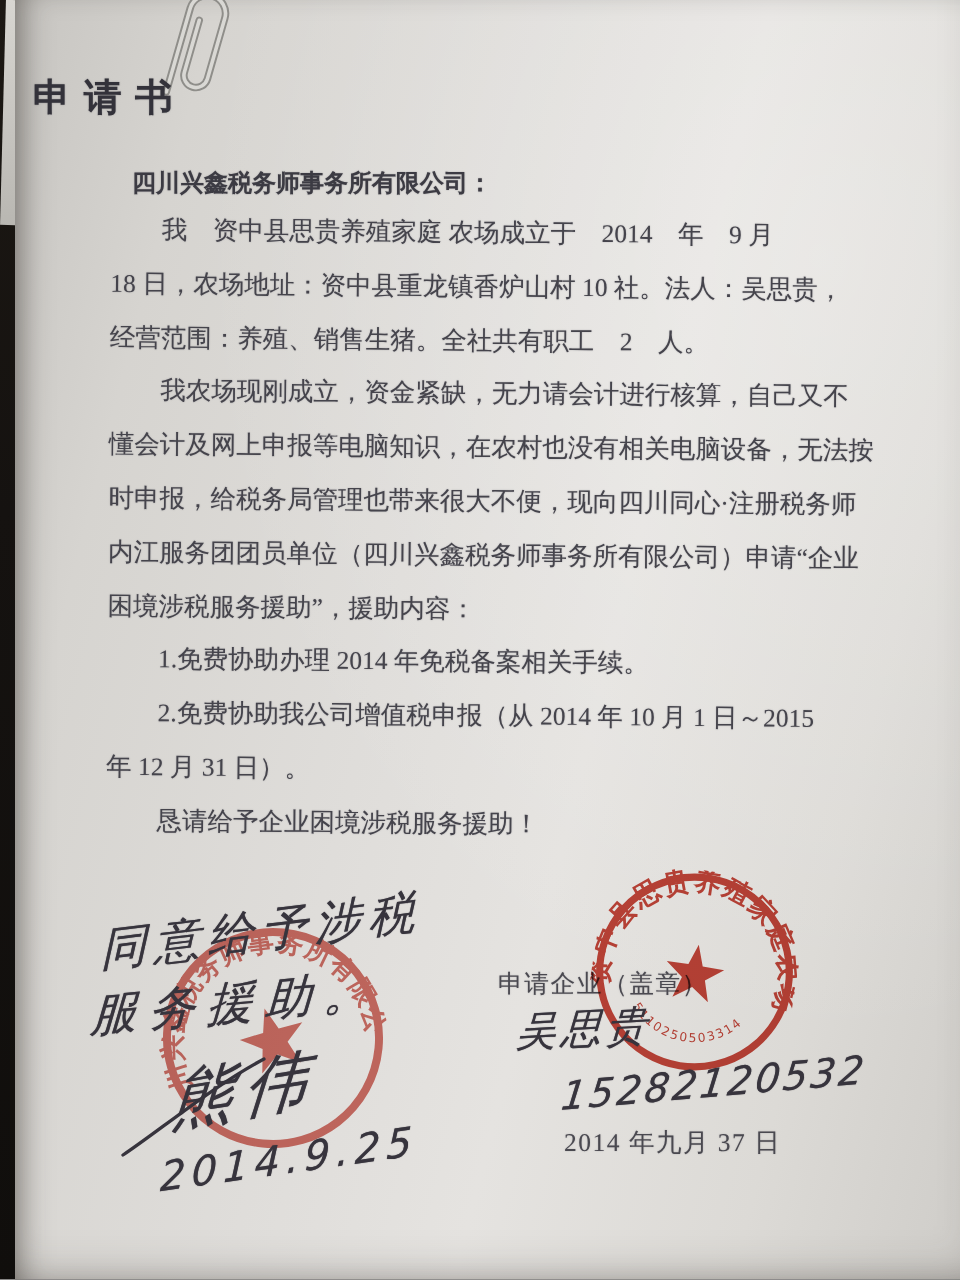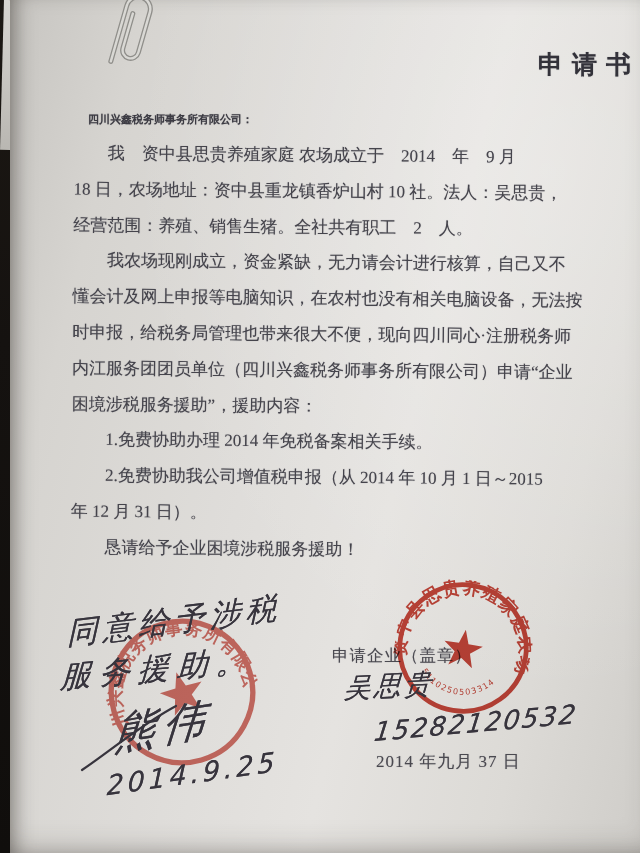--- a/index.html
+++ b/index.html
@@ -14,28 +14,28 @@
     transform:rotate(1.5deg);
   }
   .paper{
     position:absolute;left:10px;top:0;width:630px;height:853px;
     background:
       radial-gradient(ellipse at 85% 20%, rgba(255,255,255,0.28), rgba(255,255,255,0) 55%),
       linear-gradient(104deg,#c7c5c1 0%,#d6d4d0 16%,#dfddda 42%,#e5e3e0 60%,#dcdad6 82%,#cfcdc9 100%);
     box-shadow:inset 14px 0 22px -12px rgba(40,35,30,.55), inset 0 -18px 30px -18px rgba(60,55,50,.35);
   }
   .title{
-    position:absolute;left:0;top:48px;width:100%;text-align:right;
+    position:absolute;left:0;top:48px;width:100%;text-align:left;
     font-size:25px;font-weight:bold;letter-spacing:9px;color:#33323a;
     padding-left:12px;box-sizing:border-box;
     text-shadow:0 0 1px rgba(50,50,60,.45);
   }
   .addressee{
     position:absolute;left:78px;top:112px;
-    font-size:11px;font-weight:bold;color:#3c3b43;
+    font-size:16px;font-weight:bold;color:#3c3b43;
     text-shadow:0 0 1px rgba(50,50,60,.4);
   }
   .body-text{
     position:absolute;left:64px;top:140px;width:512px;
     font-size:17px;line-height:35.8px;color:#45444c;
     transform:rotate(0.5deg);transform-origin:top right;
     text-shadow:0 0 1px rgba(60,60,72,.38);
   }
   .body-text .line{white-space:pre-wrap;}
   .sig-label{

